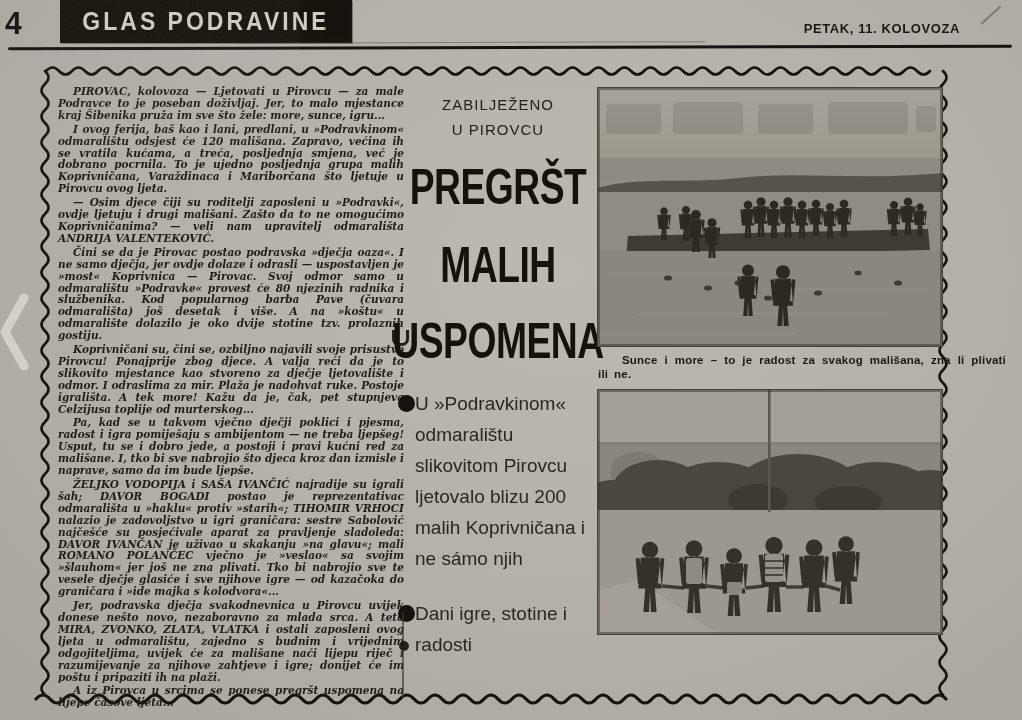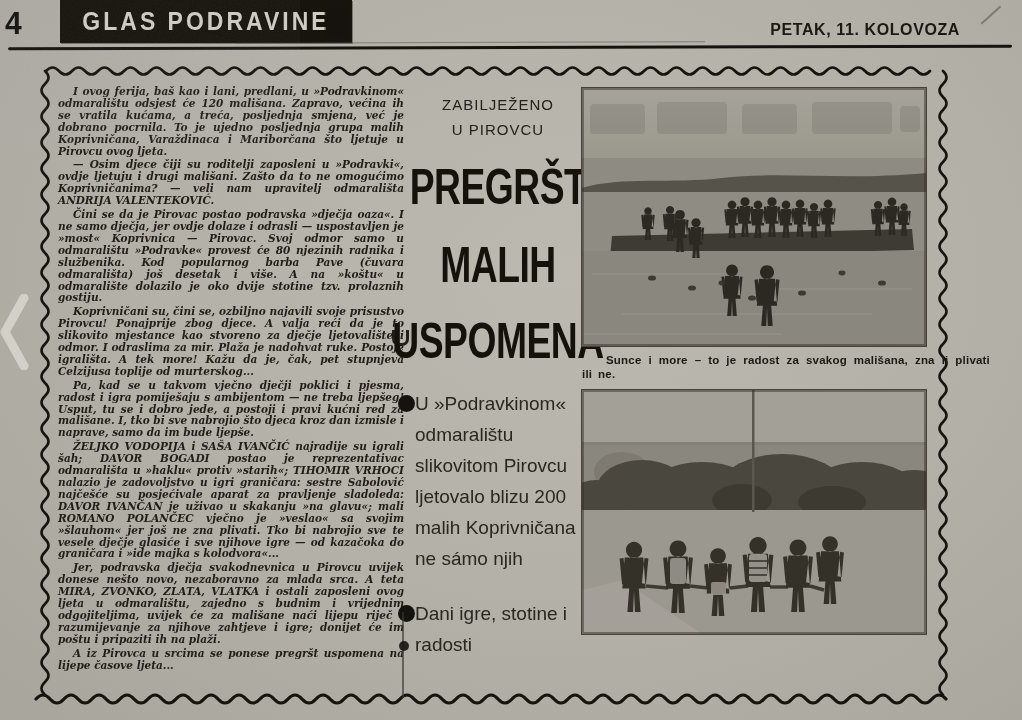--- a/index.html
+++ b/index.html
@@ -11,21 +11,21 @@
   
   .page-num{position:absolute;left:5px;top:6px;font-size:30px;font-weight:900;
             color:#15130f;transform:scaleY(1.05);}
   .masthead-box{position:absolute;left:28px;top:0;width:292px;height:43px;
             background:#17140e;display:flex;align-items:center;justify-content:center;
             box-shadow:1px 1px 0 #00000055;margin-left:32px;}
   .masthead-text{color:#cfccc4;font-weight:bold;font-size:23px;letter-spacing:3px;
             transform:scaleY(1.12);white-space:nowrap;}
   .masthead-ghost{position:absolute;left:324px;top:9px;width:25px;height:29px;
             background:#17140e;opacity:.32;border-radius:2px;}
-  .issue-date{position:absolute;right:62px;top:21px;font-size:16px;font-weight:bold;
+  .issue-date{position:absolute;right:62px;top:21px;font-size:13px;font-weight:bold;
             letter-spacing:.6px;color:#1c1914;}
   .rule-thin{position:absolute;left:235px;top:42px;width:470px;height:1px;
             background:#55524a;opacity:.55;transform:rotate(-.2deg);}
   .rule-thick{position:absolute;left:8px;top:46px;width:1004px;height:3px;
             background:#15130f;transform:rotate(-.15deg);border-radius:2px;}
   .scratch{position:absolute;right:18px;top:14px;width:26px;height:2px;background:#55524a;
             opacity:.55;transform:rotate(-42deg);}
 
   
   .frame{position:absolute;left:36px;top:62px;width:916px;height:648px;}
@@ -46,21 +46,21 @@
             transform:translateX(-50%) scale(.98,1.32);letter-spacing:-.5px;}
   .hw1{top:104px;} .hw2{top:182px;} .hw3{top:258px;}
   .deck{position:absolute;top:326px;left:2px;width:202px;}
   .deck-item{display:flex;margin-bottom:24px;
             font-size:19px;line-height:31px;color:#2a2720;text-align:left;
             hyphens:manual;-webkit-hyphens:manual;}
   .bullet-dot{flex:none;width:17px;height:17px;border-radius:50%;
             background:#15130f;margin-top:7px;}
 
   
-  .photos-col{position:absolute;left:546px;top:26px;width:408px;}
+  .photos-col{position:absolute;left:562px;top:26px;width:408px;}
   .photo{width:344px;display:block;outline:1px solid #45423a;background:#8f8c84;}
   .caption{margin-top:7px;font-size:11.5px;font-weight:bold;line-height:14px;
            color:#1c1914;text-align:justify;word-spacing:2.5px;letter-spacing:.2px;
            text-indent:24px;}
   .photo2wrap{margin-top:9px;}
 
   
   .col-divider{position:absolute;left:402px;top:612px;width:2px;height:86px;
             background:#3c3933;opacity:.65;}
   .blob-u{position:absolute;left:392px;top:330px;width:11px;height:13px;
@@ -89,20 +89,21 @@
     <svg class="border" viewBox="0 0 916 648">
       <g fill="none" stroke="#17140e" stroke-width="2.6" stroke-linecap="round">
         <path id="w-top" d="M10,9 q6.5,-7 13,0 t13,0 t13,0 t13,0 t13,0 t13,0 t13,0 t13,0 t13,0 t13,0 t13,0 t13,0 t13,0 t13,0 t13,0 t13,0 t13,0 t13,0 t13,0 t13,0 t13,0 t13,0 t13,0 t13,0 t13,0 t13,0 t13,0 t13,0 t13,0 t13,0 t13,0 t13,0 t13,0 t13,0 t13,0 t13,0 t13,0 t13,0 t13,0 t13,0 t13,0 t13,0 t13,0 t13,0 t13,0 t13,0 t13,0 t13,0 t13,0 t13,0 t13,0 t13,0 t13,0 t13,0 t13,0 t13,0 t13,0 t13,0 t13,0 t13,0 t13,0 t13,0 t13,0 t13,0 t13,0 t13,0 t13,0 t13,0"></path>
           <path id="w-bottom" stroke-width="3.2" d="M0,637 q7,-8 14,0 t14,0 t14,0 t14,0 t14,0 t14,0 t14,0 t14,0 t14,0 t14,0 t14,0 t14,0 t14,0 t14,0 t14,0 t14,0 t14,0 t14,0 t14,0 t14,0 t14,0 t14,0 t14,0 t14,0 t14,0 t14,0 t14,0 t14,0 t14,0 t14,0 t14,0 t14,0 t14,0 t14,0 t14,0 t14,0 t14,0 t14,0 t14,0 t14,0 t14,0 t14,0 t14,0 t14,0 t14,0 t14,0 t14,0 t14,0 t14,0 t14,0 t14,0 t14,0 t14,0 t14,0 t14,0 t14,0 t14,0 t14,0 t14,0 t14,0 t14,0 t14,0 t14,0 t14,0 t14,0"></path>
         <path id="w-left" d="M9,9 q7,6.5 0,13 t0,13 t0,13 t0,13 t0,13 t0,13 t0,13 t0,13 t0,13 t0,13 t0,13 t0,13 t0,13 t0,13 t0,13 t0,13 t0,13 t0,13 t0,13 t0,13 t0,13 t0,13 t0,13 t0,13 t0,13 t0,13 t0,13 t0,13 t0,13 t0,13 t0,13 t0,13 t0,13 t0,13 t0,13 t0,13 t0,13 t0,13 t0,13 t0,13 t0,13 t0,13 t0,13 t0,13 t0,13 t0,13 t0,13 t0,13"></path>
           <path id="w-right" d="M907,9 q7,6.5 0,13 t0,13 t0,13 t0,13 t0,13 t0,13 t0,13 t0,13 t0,13 t0,13 t0,13 t0,13 t0,13 t0,13 t0,13 t0,13 t0,13 t0,13 t0,13 t0,13 t0,13 t0,13 t0,13 t0,13 t0,13 t0,13 t0,13 t0,13 t0,13 t0,13 t0,13 t0,13 t0,13 t0,13 t0,13 t0,13 t0,13 t0,13 t0,13 t0,13 t0,13 t0,13 t0,13 t0,13 t0,13 t0,13 t0,13 t0,13"></path>
       </g>
     </svg>
 
     <div class="article-col">
+      <p>PIROVAC, kolovoza — Ljetovati u Pirovcu — za male Podravce to je poseban doživljaj. Jer, to malo mjestance kraj Šibenika pruža im sve što žele: more, sunce, igru...</p>
       <p>I ovog ferija, baš kao i lani, predlani, u »Podravkinom« odmaralištu odsjest će 120 mališana. Zapravo, većina ih se vratila kućama, a treća, posljednja smjena, već je dobrano pocrnila. To je ujedno posljednja grupa malih Koprivničana, Varaždinaca i Mariborčana što ljetuje u Pirovcu ovog ljeta.</p>
       <p>— Osim djece čiji su roditelji zaposleni u »Podravki«, ovdje ljetuju i drugi mališani. Zašto da to ne omogućimo Koprivničanima? — veli nam upravitelj odmarališta ANDRIJA VALENTEKOVIĆ.</p>
       <p>Čini se da je Pirovac postao podravska »dječja oaza«. I ne samo dječja, jer ovdje dolaze i odrasli — uspostavljen je »most« Koprivnica — Pirovac. Svoj odmor samo u odmaralištu »Podravke« provest će 80 njezinih radnika i službenika. Kod popularnog barba Pave (čuvara odmarališta) još desetak i više. A na »koštu« u odmaralište dolazilo je oko dvije stotine tzv. prolaznih gostiju.</p>
       <p>Koprivničani su, čini se, ozbiljno najavili svoje prisustvo Pirovcu! Ponajprije zbog djece. A valja reći da je to slikovito mjestance kao stvoreno za dječje ljetovalište i odmor. I odraslima za mir. Plaža je nadohvat ruke. Postoje igrališta. A tek more! Kažu da je, čak, pet stupnjeva Celzijusa toplije od murterskog...</p>
       <p>Pa, kad se u takvom vječno dječji poklici i pjesma, radost i igra pomiješaju s ambijentom — ne treba ljepšeg! Usput, tu se i dobro jede, a postoji i pravi kućni red za mališane. I, tko bi sve nabrojio što djeca kroz dan izmisle i naprave, samo da im bude ljepše.</p>
       <p>ŽELJKO VODOPIJA i SAŠA IVANČIĆ najradije su igrali šah; DAVOR BOGADI postao je reprezentativac odmarališta u »haklu« protiv »starih«; TIHOMIR VRHOCI nalazio je zadovoljstvo u igri graničara: sestre Sabolović najčešće su posjećivale aparat za pravljenje sladoleda: DAVOR IVANČAN je uživao u skakanju »na glavu«; mali ROMANO POLANČEC vječno je »veslao« sa svojim »šlauhom« jer još ne zna plivati. Tko bi nabrojio sve te vesele dječje glasiće i sve njihove igre — od kazačoka do graničara i »ide majka s kolodvora«...</p>
       <p>Jer, podravska dječja svakodnevnica u Pirovcu uvijek donese nešto novo, nezaboravno za mlada srca. A teta MIRA, ZVONKO, ZLATA, VLATKA i ostali zaposleni ovog ljeta u odmaralištu, zajedno s budnim i vrijednim odgojiteljima, uvijek će za mališane naći lijepu riječ i razumijevanje za njihove zahtjeve i igre; donijet će im poštu i pripaziti ih na plaži.</p>
       <p>A iz Pirovca u srcima se ponese pregršt uspomena na lijepe časove ljeta...</p>
 
     </div>

